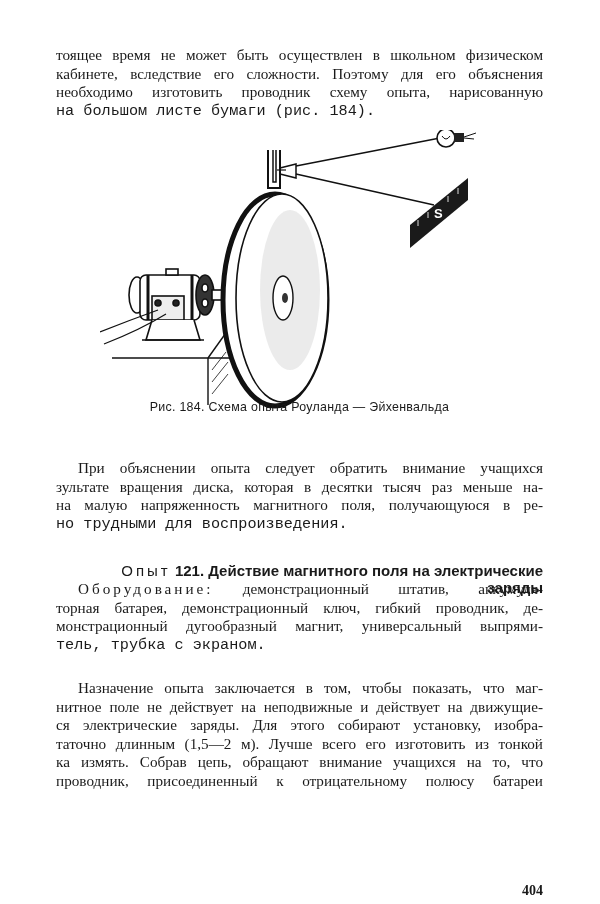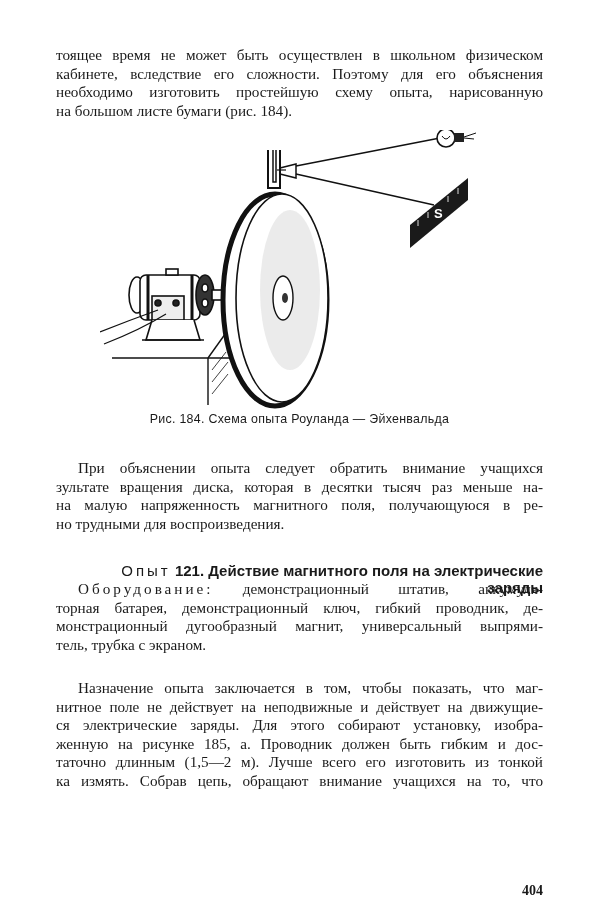--- a/index.html
+++ b/index.html
@@ -1,37 +1,37 @@
 <!DOCTYPE html>
 <html><head>
 <meta charset="utf-8">
 <style>
   html, body { margin: 0; padding: 0; background: #ffffff; }
   body { width: 600px; height: 904px; position: relative; overflow: hidden; color: #1a1a1a; }
   .page { position: absolute; left: 0; top: 0; width: 600px; height: 674px; }
   .text { position: absolute; left: 56px; width: 487px; font-family: "Liberation Serif", serif; font-size: 15.2px; line-height: 18.6px; text-align: justify; }
   .line { display: block; white-space: nowrap; text-align-last: justify; }
-  .line.last { text-align-last: left; }
+  .line.last { text-align-last: left; font-family: Liberation Mono, monospace; }
   .indent { padding-left: 22px; }
   .spaced { letter-spacing: 3px; }
   .heading { position: absolute; left: 56px; width: 487px; font-family: Liberation Sans, sans-serif; font-size: 15px; line-height: 17px; text-align: right; font-weight: bold; }
   .heading .label { font-weight: normal; letter-spacing: 3px; }
-  .caption { position: absolute; left: 56px; width: 487px; top: 412px; font-family: "Liberation Sans", sans-serif; font-size: 12.4px; text-align: center; letter-spacing: 0.3px; }
+  .caption { position: absolute; left: 56px; width: 487px; top: 400px; font-family: "Liberation Sans", sans-serif; font-size: 12.4px; text-align: center; letter-spacing: 0.3px; }
   .pagenum { position: absolute; right: 57px; top: 883px; font-family: "Liberation Serif", serif; font-weight: bold; font-size: 14px; }
   .figure { position: absolute; left: 100px; top: 130px; width: 400px; height: 280px; }
 </style>
 </head>
 <body>
 
 <div class="page">
 
   <div class="text" style="top:46px;">
     <span class="line">тоящее время не может быть осуществлен в школьном физическом</span>
     <span class="line">кабинете, вследствие его сложности. Поэтому для его объяснения</span>
-    <span class="line">необходимо изготовить простейшую схему опыта, нарисованную</span>
+    <span class="line">необходимо изготовить проводник схему опыта, нарисованную</span>
     <span class="line last">на большом листе бумаги (рис. 184).</span>
   </div>
 
   <svg class="figure" viewBox="0 0 400 280">
 
     <g stroke="#111" fill="none" stroke-width="2">
       <path d="M168 20 L168 58 L180 58 L180 20"></path>
       <path d="M173 20 L173 52 L176 52 L176 20" stroke-width="1.5"></path>
       <path d="M180 38 L196 34 L196 48 L180 44" stroke-width="1.5"></path>
       <line x1="177" y1="40" x2="186" y2="40" stroke-width="1.2"></line>
@@ -119,19 +119,19 @@
     <span class="line indent"><span class="spaced">Оборудование:</span> <span>демонстрационный штатив, аккумуля-</span></span>
     <span class="line">торная батарея, демонстрационный ключ, гибкий проводник, де-</span>
     <span class="line">монстрационный дугообразный магнит, универсальный выпрями-</span>
     <span class="line last">тель, трубка с экраном.</span>
   </div>
 
   <div class="text" style="top:679px;">
     <span class="line indent">Назначение опыта заключается в том, чтобы показать, что маг-</span>
     <span class="line">нитное поле не действует на неподвижные и действует на движущие-</span>
     <span class="line">ся электрические заряды. Для этого собирают установку, изобра-</span>
-    <span class="line">женную на рисунке 185, а. Проводник должен быть гибким и дос-</span>
     <span class="line">таточно длинным (1,5—2 м). Лучше всего его изготовить из тонкой</span>
     <span class="line">ка измять. Собрав цепь, обращают внимание учащихся на то, что</span>
+    <span class="line">проводник, присоединенный к отрицательному полюсу батареи</span>
   </div>
 
   <div class="pagenum">404</div>
 </div>
 
 </body></html>

